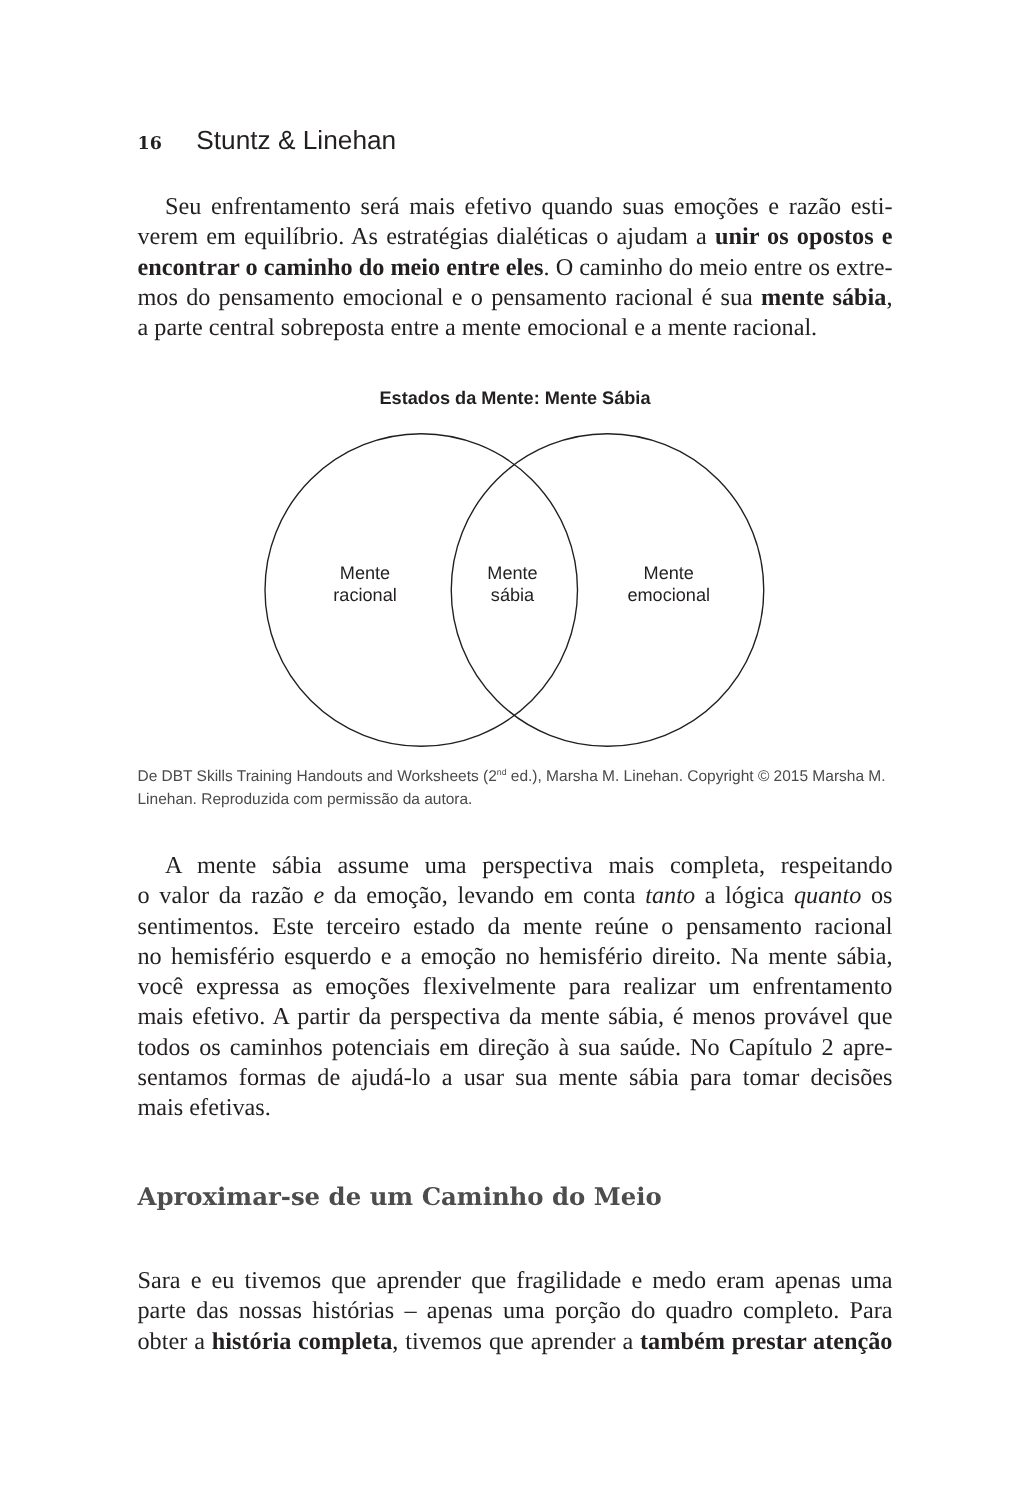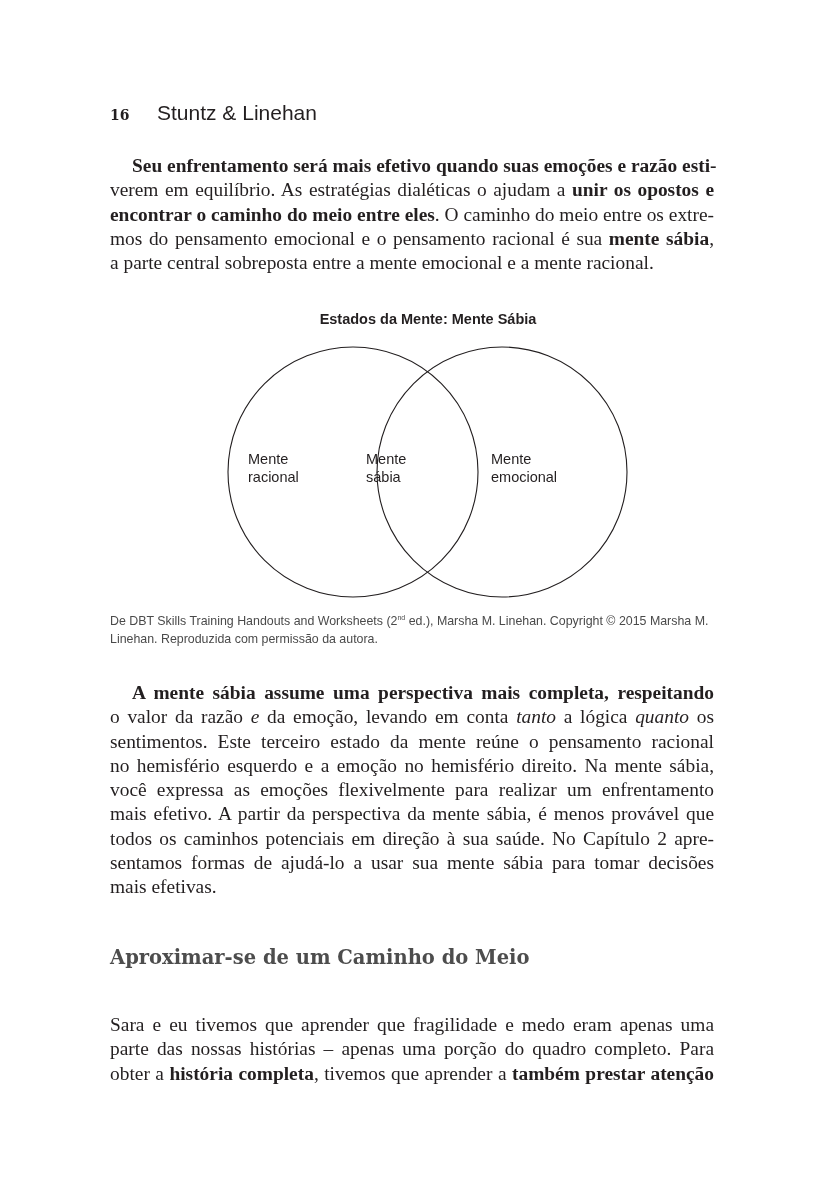--- a/index.html
+++ b/index.html
@@ -55,31 +55,30 @@
       text-align: justify;
       text-align-last: justify;
       white-space: nowrap;
       height: 24.3px;
     }
     .para .line.last {
       text-align-last: left;
     }
     .para .line.indent {
       padding-left: 22px;
-      font-weight: bold;
     }
     .para b { font-weight: bold; }
     .para i { font-style: italic; }
     #p1 { top: 154px; }
     #p2 { top: 681px; }
     #p3 { top: 1013px; }
 
     .figure {
       position: absolute;
-      left: 16px;
+      left: 0;
       top: 308px;
       width: 604px;
       height: 300px;
     }
     .fig-title {
       position: absolute;
       left: 0;
       width: 604px;
       top: 3px;
       text-align: center;
@@ -91,20 +90,21 @@
     .venn {
       position: absolute;
       left: 0;
       top: 0;
     }
     .venn-label {
       position: absolute;
       font-family: "Liberation Sans", sans-serif;
       font-size: 14.5px;
       line-height: 18px;
+      text-align: center;
       color: #231f20;
       width: 120px;
     }
     .caption {
       position: absolute;
       left: 0;
       top: 612px;
       width: 604px;
       font-family: "Liberation Sans", sans-serif;
       font-size: 12.4px;

